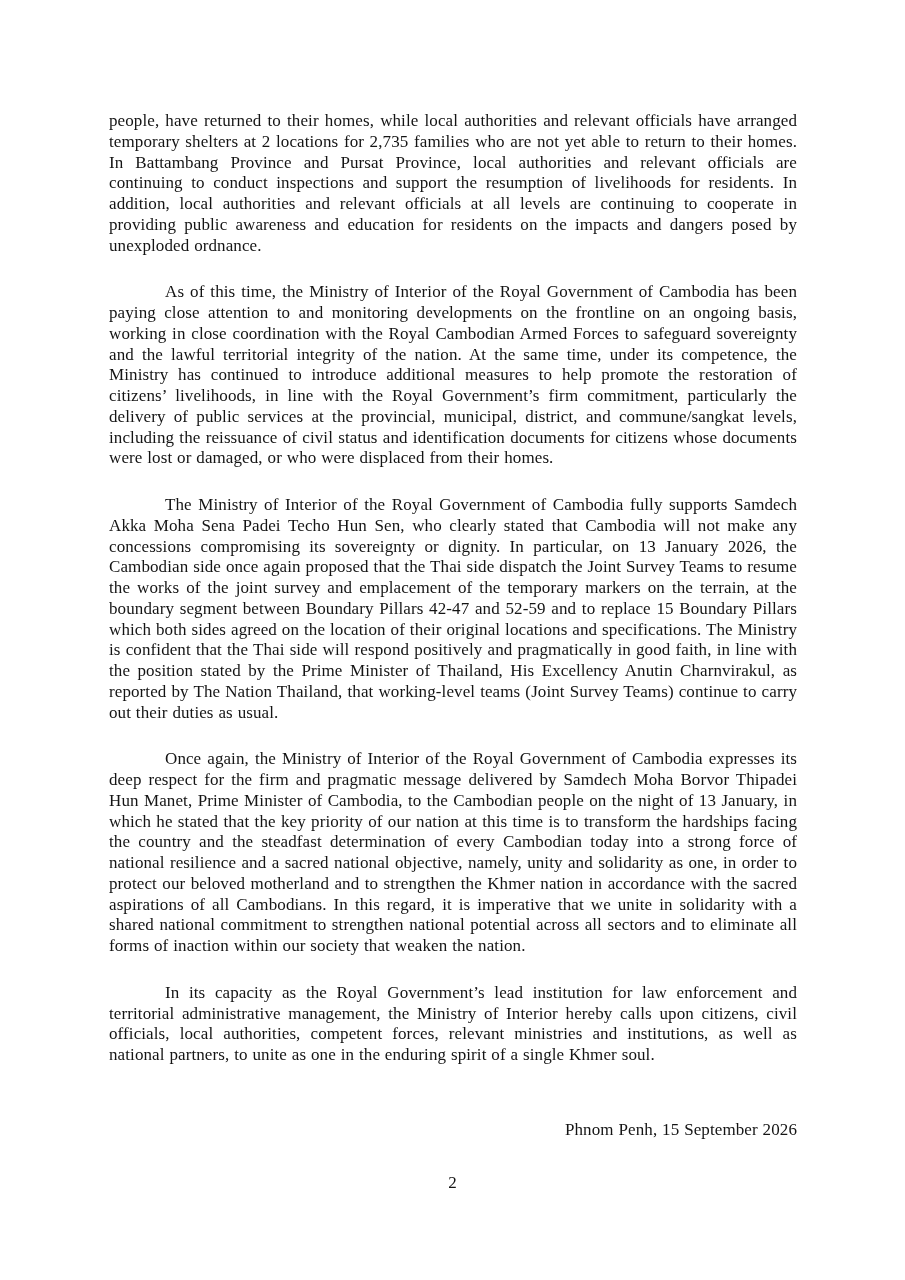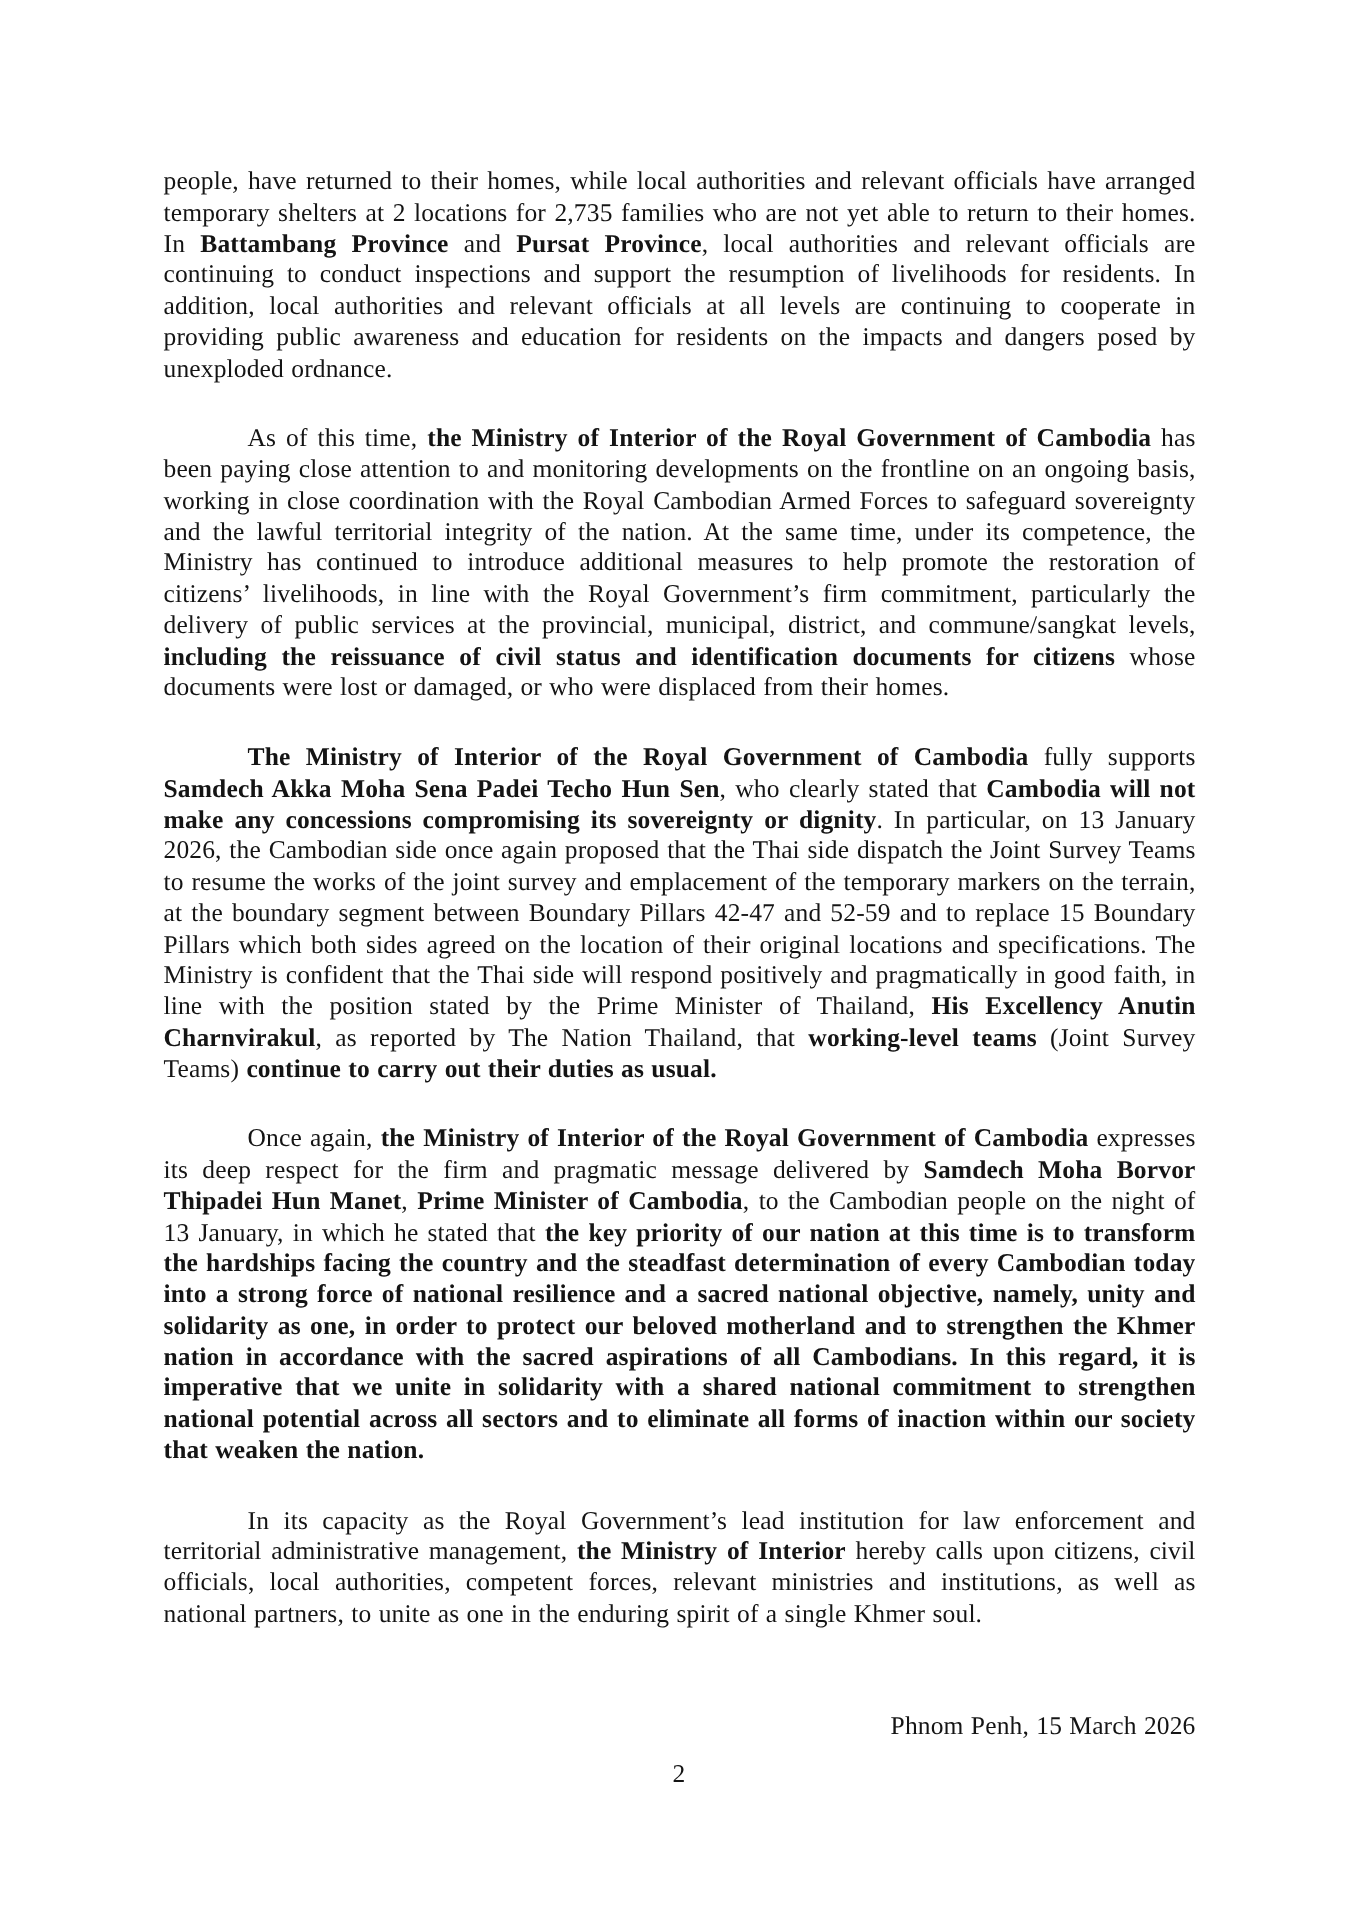--- a/index.html
+++ b/index.html
@@ -29,21 +29,21 @@
     line-height: 20.75px;
     text-align: justify;
     letter-spacing: 0.1px;
     word-spacing: 0.5px;
   }
   .content p.indent {
     text-indent: 56px;
     margin-top: 26px;
   }
   .content p b, .content p .b {
-    font-weight: 700;
+    font-weight: 400;
   }
   .dateline {
     margin-top: 54px !important;
     text-align: right !important;
   }
   .pagenum {
     position: absolute;
     top: 1172px;
     left: 0;
     width: 100%;
@@ -56,16 +56,16 @@
 </head>
 <body>
 
 <div class="page">
   <div class="content">
     <p><span>people, have returned to their homes, while local authorities and relevant officials have arranged temporary shelters at 2 locations for 2,735 families who are not yet able to return to their homes. In </span><span class="b">Battambang Province</span><span> and </span><span class="b">Pursat Province</span><span>, local authorities and relevant officials are continuing to conduct inspections and support the resumption of livelihoods for residents. In addition, local authorities and relevant officials at all levels are continuing to cooperate in providing public awareness and education for residents on the impacts and dangers posed by unexploded ordnance.</span></p>
     <p class="indent"><span>As of this time, </span><span class="b">the Ministry of Interior of the Royal Government of Cambodia</span><span> has been paying close attention to and monitoring developments on the frontline on an ongoing basis, working in close coordination with the Royal Cambodian Armed Forces to safeguard sovereignty and the lawful territorial integrity of the nation. At the same time, under its competence, the Ministry has continued to introduce additional measures to help promote the restoration of citizens’ livelihoods, in line with the Royal Government’s firm commitment, particularly the delivery of public services at the provincial, municipal, district, and commune/sangkat levels, </span><span class="b">including the reissuance of civil status and identification documents for citizens</span><span> whose documents were lost or damaged, or who were displaced from their homes.</span></p>
     <p class="indent"><span class="b">The Ministry of Interior of the Royal Government of Cambodia</span><span> fully supports </span><span class="b">Samdech Akka Moha Sena Padei Techo Hun Sen</span><span>, who clearly stated that </span><span class="b">Cambodia will not make any concessions compromising its sovereignty or dignity</span><span>. In particular, on 13 January 2026, the Cambodian side once again proposed that the Thai side dispatch the Joint Survey Teams to resume the works of the joint survey and emplacement of the temporary markers on the terrain, at the boundary segment between Boundary Pillars 42-47 and 52-59 and to replace 15 Boundary Pillars which both sides agreed on the location of their original locations and specifications. The Ministry is confident that the Thai side will respond positively and pragmatically in good faith, in line with the position stated by the Prime Minister of Thailand, </span><span class="b">His Excellency Anutin Charnvirakul</span><span>, as reported by The Nation Thailand, that </span><span class="b">working-level teams</span><span> (Joint Survey Teams) </span><span class="b">continue to carry out their duties as usual.</span></p>
     <p class="indent"><span>Once again, </span><span class="b">the Ministry of Interior of the Royal Government of Cambodia</span><span> expresses its deep respect for the firm and pragmatic message delivered by </span><span class="b">Samdech Moha Borvor Thipadei Hun Manet</span><span>, </span><span class="b">Prime Minister of Cambodia</span><span>, to the Cambodian people on the night of 13 January, in which he stated that </span><span class="b">the key priority of our nation at this time is to transform the hardships facing the country and the steadfast determination of every Cambodian today into a strong force of national resilience and a sacred national objective, namely, unity and solidarity as one, in order to protect our beloved motherland and to strengthen the Khmer nation in accordance with the sacred aspirations of all Cambodians. In this regard, it is imperative that we unite in solidarity with a shared national commitment to strengthen national potential across all sectors and to eliminate all forms of inaction within our society that weaken the nation.</span></p>
     <p class="indent"><span>In its capacity as the Royal Government’s lead institution for law enforcement and territorial administrative management, </span><span class="b">the Ministry of Interior</span><span> hereby calls upon citizens, civil officials, local authorities, competent forces, relevant ministries and institutions, as well as national partners, to unite as one in the enduring spirit of a single Khmer soul.</span></p>
-    <p class="dateline">Phnom Penh, 15 March 2026</p>
+    <p class="dateline">Phnom Penh, 15 September 2026</p>
   </div>
   <div class="pagenum">2</div>
 </div>
 
 </body></html>

